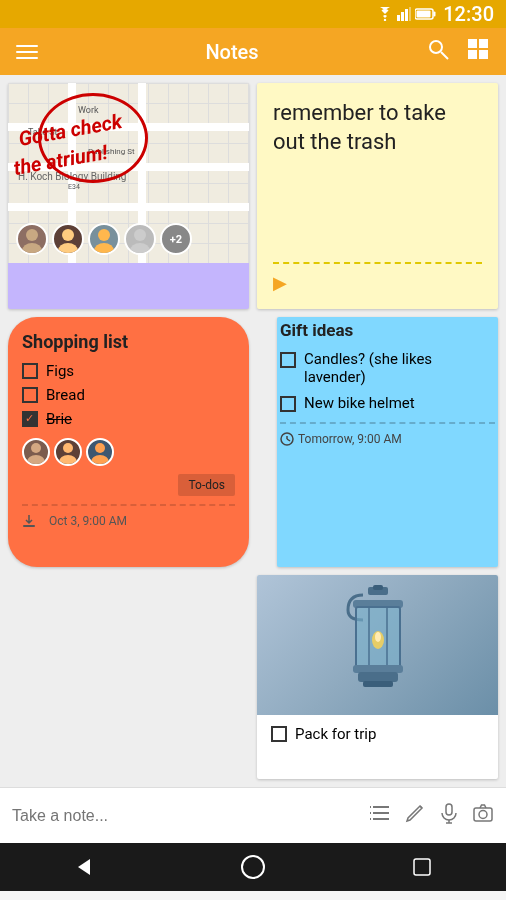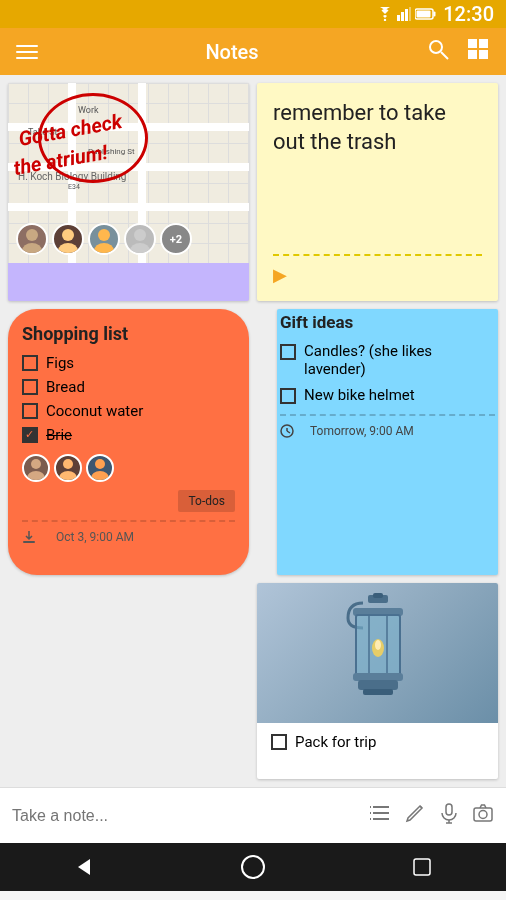--- a/index.html
+++ b/index.html
@@ -260,21 +260,21 @@
     .todos-badge {
       background: rgba(0,0,0,0.15);
       color: #222;
       font-size: 12px;
       padding: 4px 10px;
       border-radius: 2px;
     }
     .shopping-date {
       display: flex;
       align-items: center;
-      gap: 20px;
+      gap: 13px;
       margin-top: 8px;
       color: #555;
       font-size: 12px;
     }
     .shopping-divider {
       border: none;
       border-top: 2px dashed rgba(0,0,0,0.15);
       margin: 8px 0 6px;
     }
 
@@ -297,21 +297,21 @@
       margin-bottom: 8px;
     }
     .gift-divider {
       border: none;
       border-top: 2px dashed rgba(0,0,0,0.2);
       margin: 10px 0 8px;
     }
     .gift-time {
       display: flex;
       align-items: center;
-      gap: 16px;
+      gap: 4px;
       color: #444;
       font-size: 12px;
     }
 
     
     .lantern-note {
       background: white;
       padding: 0;
       overflow: hidden;
     }
@@ -506,24 +506,20 @@
 
     <div class="shopping-item">
       <div class="checkbox"></div>
       <span class="item-text">Figs</span>
     </div>
     <div class="shopping-item">
       <div class="checkbox"></div>
       <span class="item-text">Bread</span>
     </div>
     <div class="shopping-item">
-      <div class="checkbox"></div>
-      <span class="item-text">Coconut water</span>
-    </div>
-    <div class="shopping-item">
       <div class="checkbox checked"></div>
       <span class="item-text strikethrough">Brie</span>
     </div>
 
     <div class="shopping-avatars">
       <div class="avatar-circle" style="width:28px;height:28px;background:#7c5c4e;">
         <svg width="24" height="24" viewBox="0 0 24 24">
             <circle cx="12" cy="8" r="5" fill="#d4a882"></circle>
             <ellipse cx="12" cy="22" rx="9" ry="7" fill="#d4a882"></ellipse>
           </svg>

